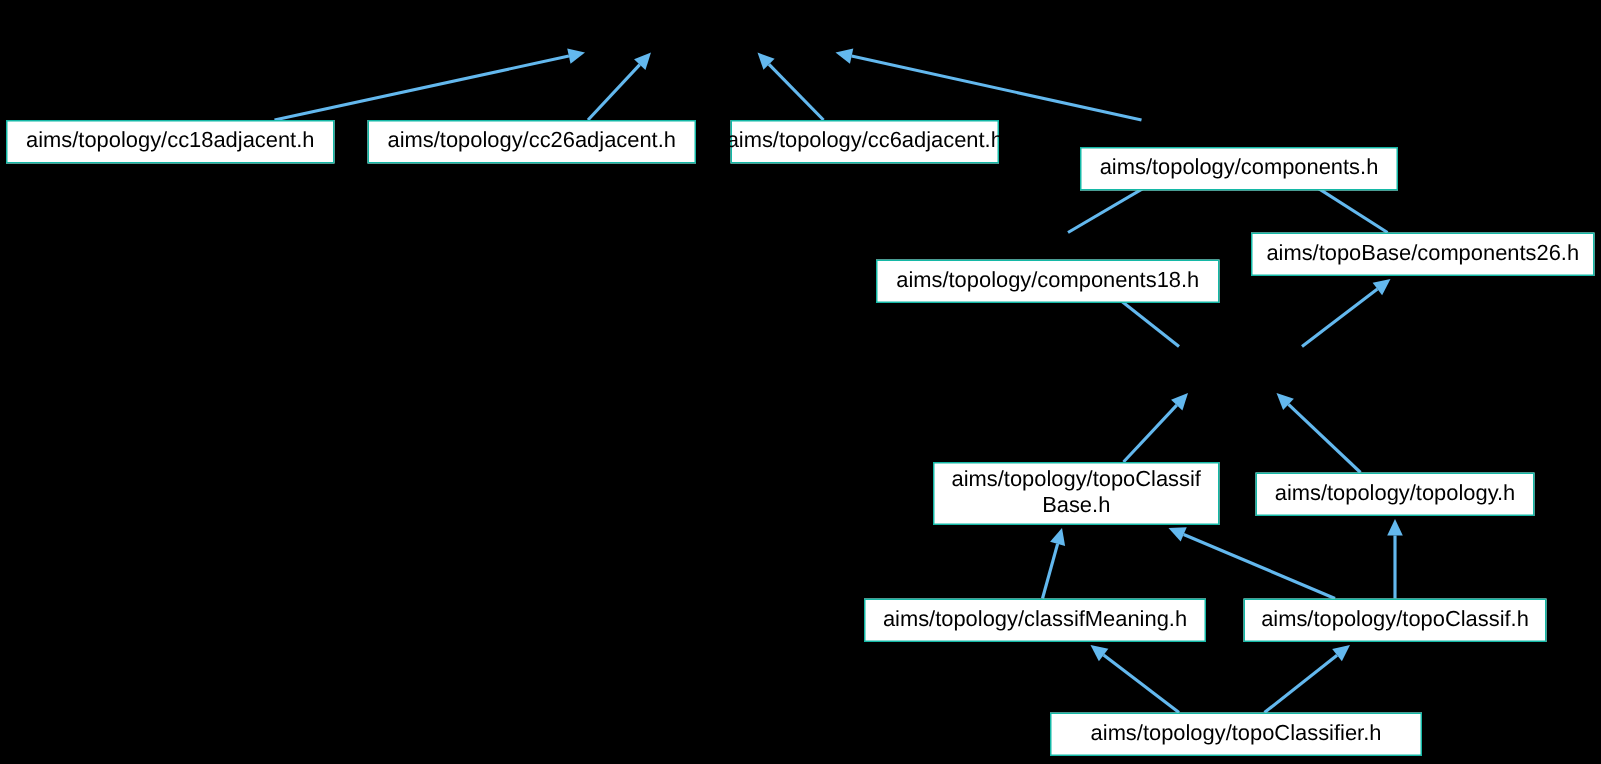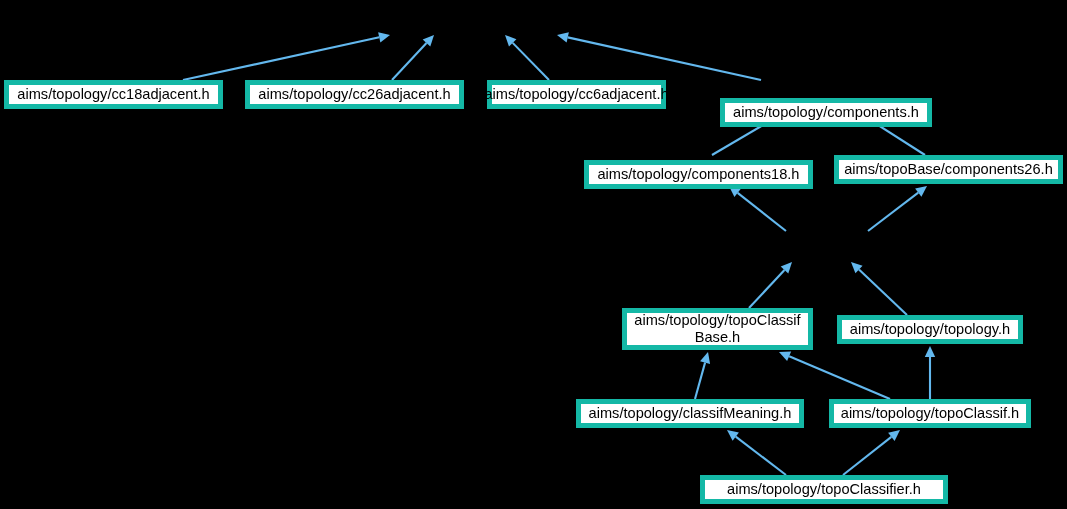--- a/index.html
+++ b/index.html
@@ -24,21 +24,21 @@
     pointer-events: none;
   }
   .node {
     position: absolute;
     box-sizing: border-box;
     display: flex;
     align-items: center;
     justify-content: center;
     text-align: center;
     background: #ffffff;
-    border: 5px solid #14b8a6;
+    border: 1px solid #14b8a6;
     color: #000000;
     font-size: 14.6px;
     line-height: 17px;
     letter-spacing: 0px;
     white-space: pre-line;
     z-index: 2;
   }
   .node.current {
     background: #bfbfbf;
     border: 1px solid #707070;
@@ -82,21 +82,21 @@
       <polygon points="930,346 935.2,357 924.8,357" fill="#63b8ee"></polygon>
       <line x1="786" y1="475" x2="735.7463447816556" y2="436.670940935161" stroke="#63b8ee" stroke-width="2.1"></line>
       <polygon points="727,430 738.899880496459,432.5363052201966 732.5928090668522,440.80557665012543" fill="#63b8ee"></polygon>
       <line x1="843" y1="475" x2="891.3662895791323" y2="436.8160871743692" stroke="#63b8ee" stroke-width="2.1"></line>
       <polygon points="900,430 894.5884398797432,440.89747755514304 888.1441392785214,432.7346967935954" fill="#63b8ee"></polygon>
     </svg>
     <div class="node" style="left: 4px; top: 80px; width: 219px; height: 29px;"><span class="node-label">aims/topology/cc18adjacent.h</span></div>
     <div class="node" style="left: 245px; top: 80px; width: 219px; height: 29px;"><span class="node-label">aims/topology/cc26adjacent.h</span></div>
     <div class="node" style="left: 487px; top: 80px; width: 179px; height: 29px;"><span class="node-label">aims/topology/cc6adjacent.h</span></div>
     <div class="node" style="left: 720px; top: 80px; width: 212px; height: 29px; margin-top: 18px;"><span class="node-label">aims/topology/components.h</span></div>
-    <div class="node" style="left: 584px; top: 160px; width: 229px; height: 29px;"><span class="node-label">aims/topology/components18.h</span></div>
+    <div class="node" style="left: 584px; top: 173px; width: 229px; height: 29px;"><span class="node-label">aims/topology/components18.h</span></div>
     <div class="node" style="left: 834px; top: 155px; width: 229px; height: 29px;"><span class="node-label">aims/topoBase/components26.h</span></div>
     <div class="node" style="left: 622px; top: 308px; width: 191px; height: 42px;"><span class="node-label">aims/topology/topoClassif
 Base.h</span></div>
     <div class="node" style="left: 837px; top: 315px; width: 186px; height: 29px;"><span class="node-label">aims/topology/topology.h</span></div>
     <div class="node" style="left: 576px; top: 399px; width: 228px; height: 29px;"><span class="node-label">aims/topology/classifMeaning.h</span></div>
     <div class="node" style="left: 829px; top: 399px; width: 202px; height: 29px;"><span class="node-label">aims/topology/topoClassif.h</span></div>
     <div class="node" style="left: 700px; top: 475px; width: 248px; height: 29px;"><span class="node-label">aims/topology/topoClassifier.h</span></div>
   </div>
 
 </body></html>

